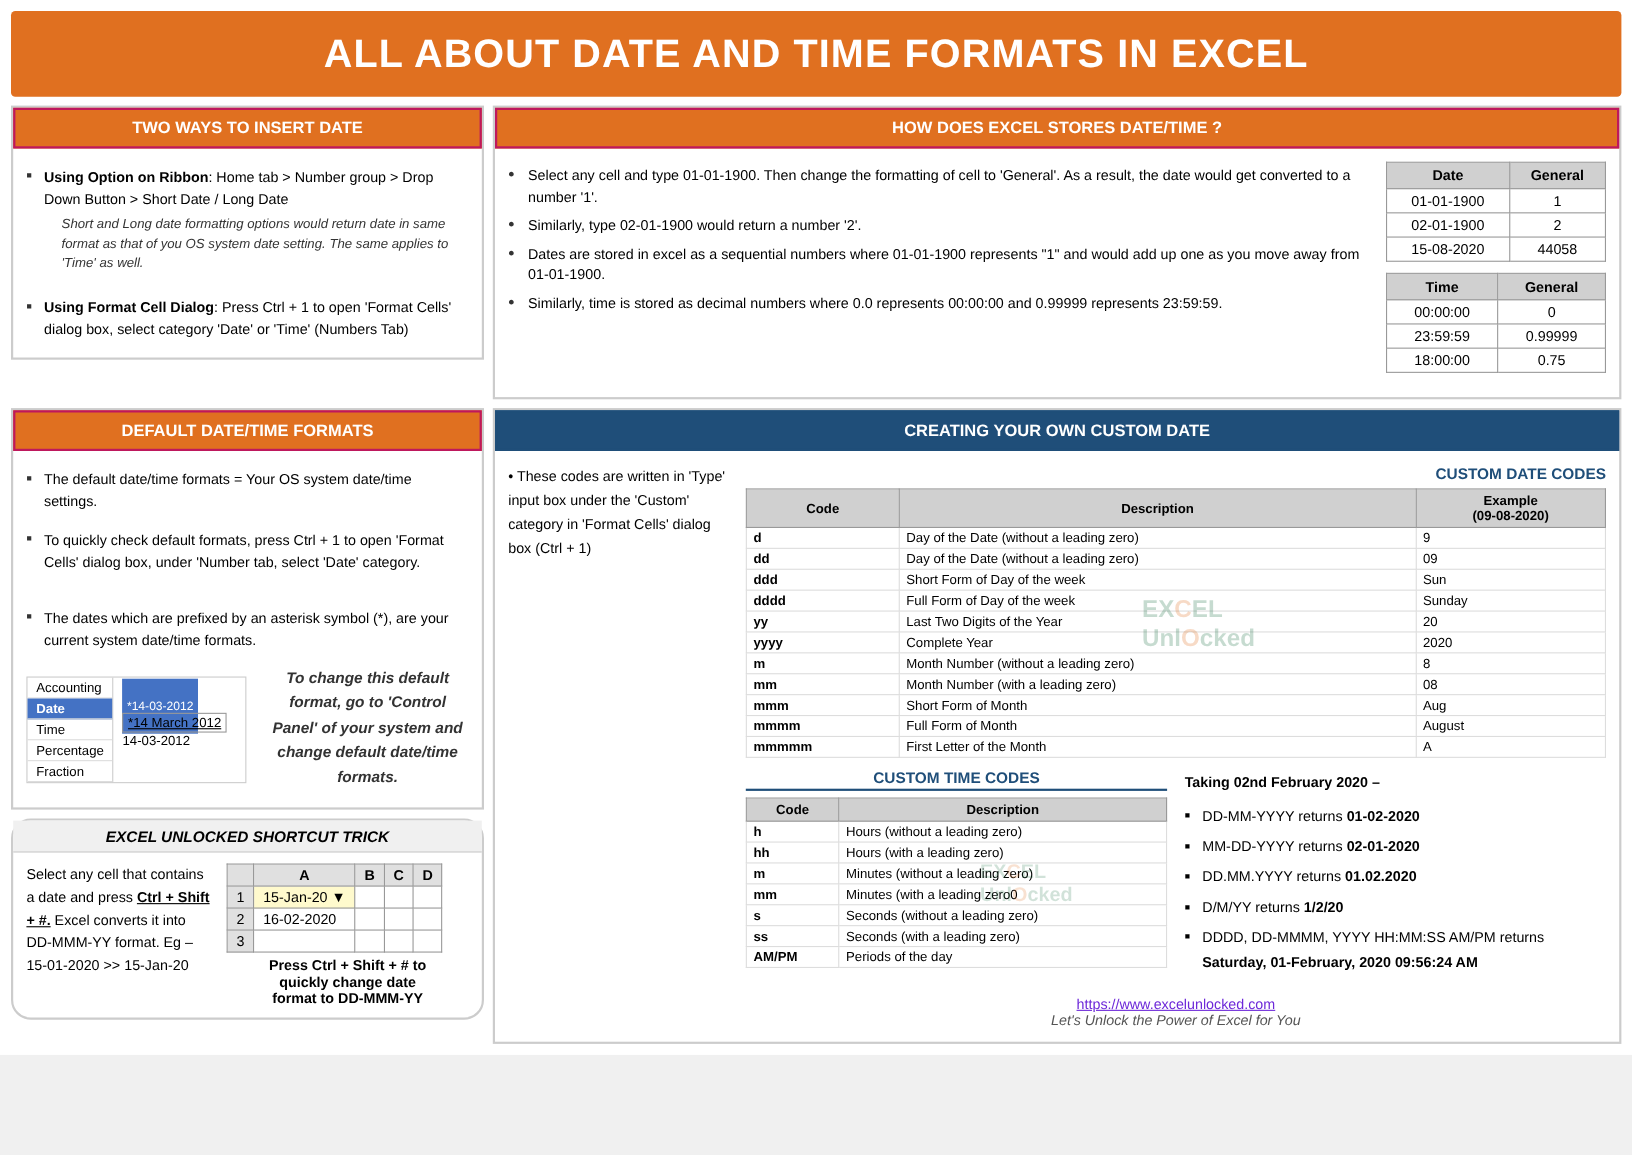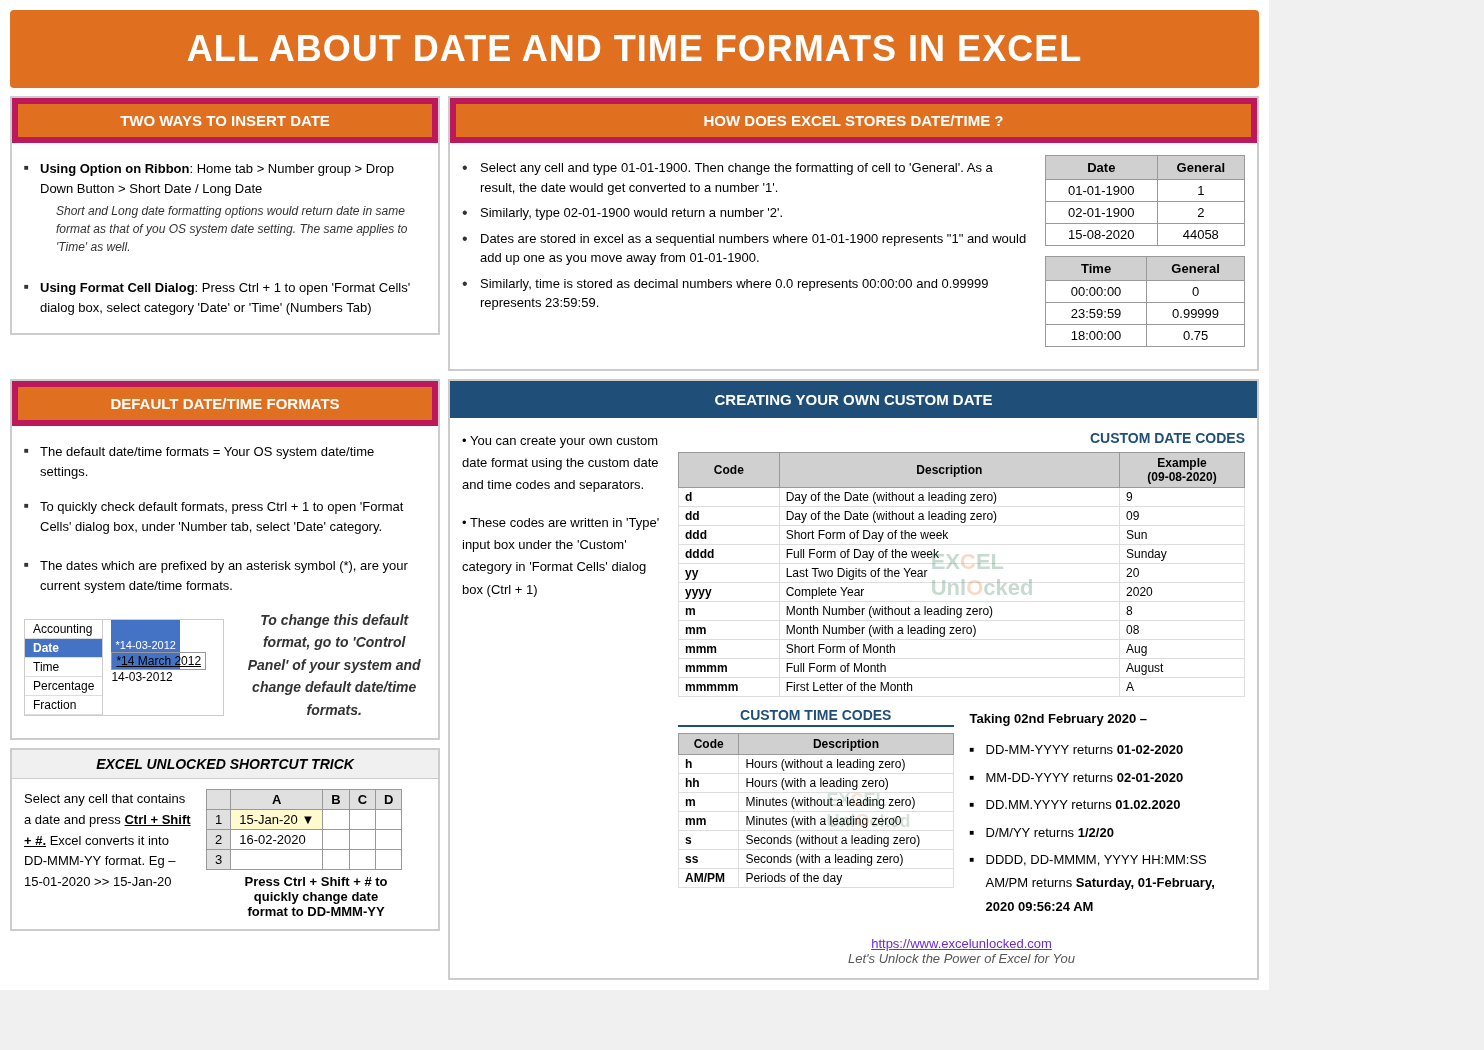--- a/index.html
+++ b/index.html
@@ -1,29 +1,29 @@
 <!DOCTYPE html>
 <html><head>
   <meta charset="utf-8">
   <style>
     * { box-sizing: border-box; margin: 0; padding: 0; }
     body { font-family: Arial, sans-serif; background: #f0f0f0; width: 1484px; min-height: 1050px; }
-    .main-container { width: 1269px; background: white; padding: 10px; }
+    .main-container { width: 1484px; background: white; padding: 10px; }
     
     
     .header { background: #E07020; color: white; text-align: center; padding: 18px 10px; border-radius: 4px; margin-bottom: 8px; }
     .header h1 { font-size: 36px; font-weight: 900; letter-spacing: 1px; }
     
     
     .two-col { display: flex; gap: 8px; margin-bottom: 8px; }
     .left-col { flex: 0 0 430px; }
     .right-col { flex: 1; }
     
     
-    .section-header { background: #E07020; color: white; text-align: center; padding: 8px; font-weight: 700; font-size: 15px; border: 6px solid #be185d; }
+    .section-header { background: #E07020; color: white; text-align: center; padding: 8px; font-weight: 700; font-size: 15px; border: 2px solid #be185d; }
     .section-header-blue { background: #1F4E79; color: white; text-align: center; padding: 8px; font-weight: 700; font-size: 15px; border: 2px solid #1F4E79; }
     
     
     .panel { border: 2px solid #ccc; }
     
     
     .bullet-list { list-style: none; padding: 0; }
     .bullet-list li { padding: 4px 0 4px 16px; position: relative; font-size: 13px; line-height: 1.5; }
     .bullet-list li::before { content: '■'; position: absolute; left: 0; color: #333; font-size: 8px; top: 7px; }
     
@@ -210,21 +210,21 @@
   <div class="bottom-section">
 
     <div class="bottom-left">
 
       <div class="default-panel">
         <div class="section-header">DEFAULT DATE/TIME FORMATS</div>
         <div class="default-content">
           <ul class="bullet-list">
             <li>The default date/time formats = Your OS system date/time settings.</li>
             <li style="margin-top:8px;">To quickly check default formats, press Ctrl + 1 to open 'Format Cells' dialog box, under 'Number tab, select 'Date' category.</li>
-            <li style="margin-top:12px;">The dates which are prefixed by an asterisk symbol (*), are your current system date/time formats.</li>
+            <li style="margin-top:24px;">The dates which are prefixed by an asterisk symbol (*), are your current system date/time formats.</li>
           </ul>
 
           <div style="display:flex; gap:10px; margin-top:10px; align-items:flex-start;">
             <div>
               <div class="screen-mockup">
                 <div class="screen-left">
                   <div class="screen-cell">Accounting</div>
                   <div class="screen-cell selected" style="background:#4472C4;color:white;font-weight:700;">Date</div>
                   <div class="screen-cell">Time</div>
                   <div class="screen-cell">Percentage</div>
@@ -242,21 +242,21 @@
                     <span style="font-size:12px;">14-03-2012</span>
                   </div>
                 </div>
               </div>
             </div>
             <div class="change-note" style="font-style:italic; font-weight:700; font-size:14px; line-height:1.6;text-align:center;">To change this default format, go to 'Control Panel' of your system and change default date/time formats.</div>
           </div>
         </div>
       </div>
 
-      <div class="shortcut-panel" style="margin-top:8px;">
+      <div class="shortcut-panel" style="margin-top:8px;border-radius:18px;">
         <div class="shortcut-header">EXCEL UNLOCKED SHORTCUT TRICK</div>
         <div class="shortcut-content">
           <div class="shortcut-text">
             <span>Select any cell that contains a date and press </span><span class="underline ctrl-bold">Ctrl + Shift + #.</span><span> Excel converts it into DD-MMM-YY format. Eg – 15-01-2020 &gt;&gt; 15-Jan-20</span>
           </div>
           <div class="shortcut-table-area">
             <table class="excel-mini">
               <thead>
                 <tr>
                   <th></th>
@@ -297,21 +297,20 @@
         </div>
       </div>
 
     </div>
 
     <div class="bottom-right">
       <div class="custom-panel">
         <div class="section-header-blue">CREATING YOUR OWN CUSTOM DATE</div>
         <div class="custom-content">
           <div class="custom-left-text">
-            <p style="margin-bottom:16px;">• You can create your own custom date format using the custom date and time codes and separators.</p>
             <p>• These codes are written in 'Type' input box under the 'Custom' category in 'Format Cells' dialog box (Ctrl + 1)</p>
           </div>
           <div class="custom-right">
             <div class="codes-header">CUSTOM DATE CODES</div>
             <div class="table-watermark-container">
               <table class="codes-table">
                 <thead>
                   <tr>
                     <th>Code</th>
                     <th>Description</th>

